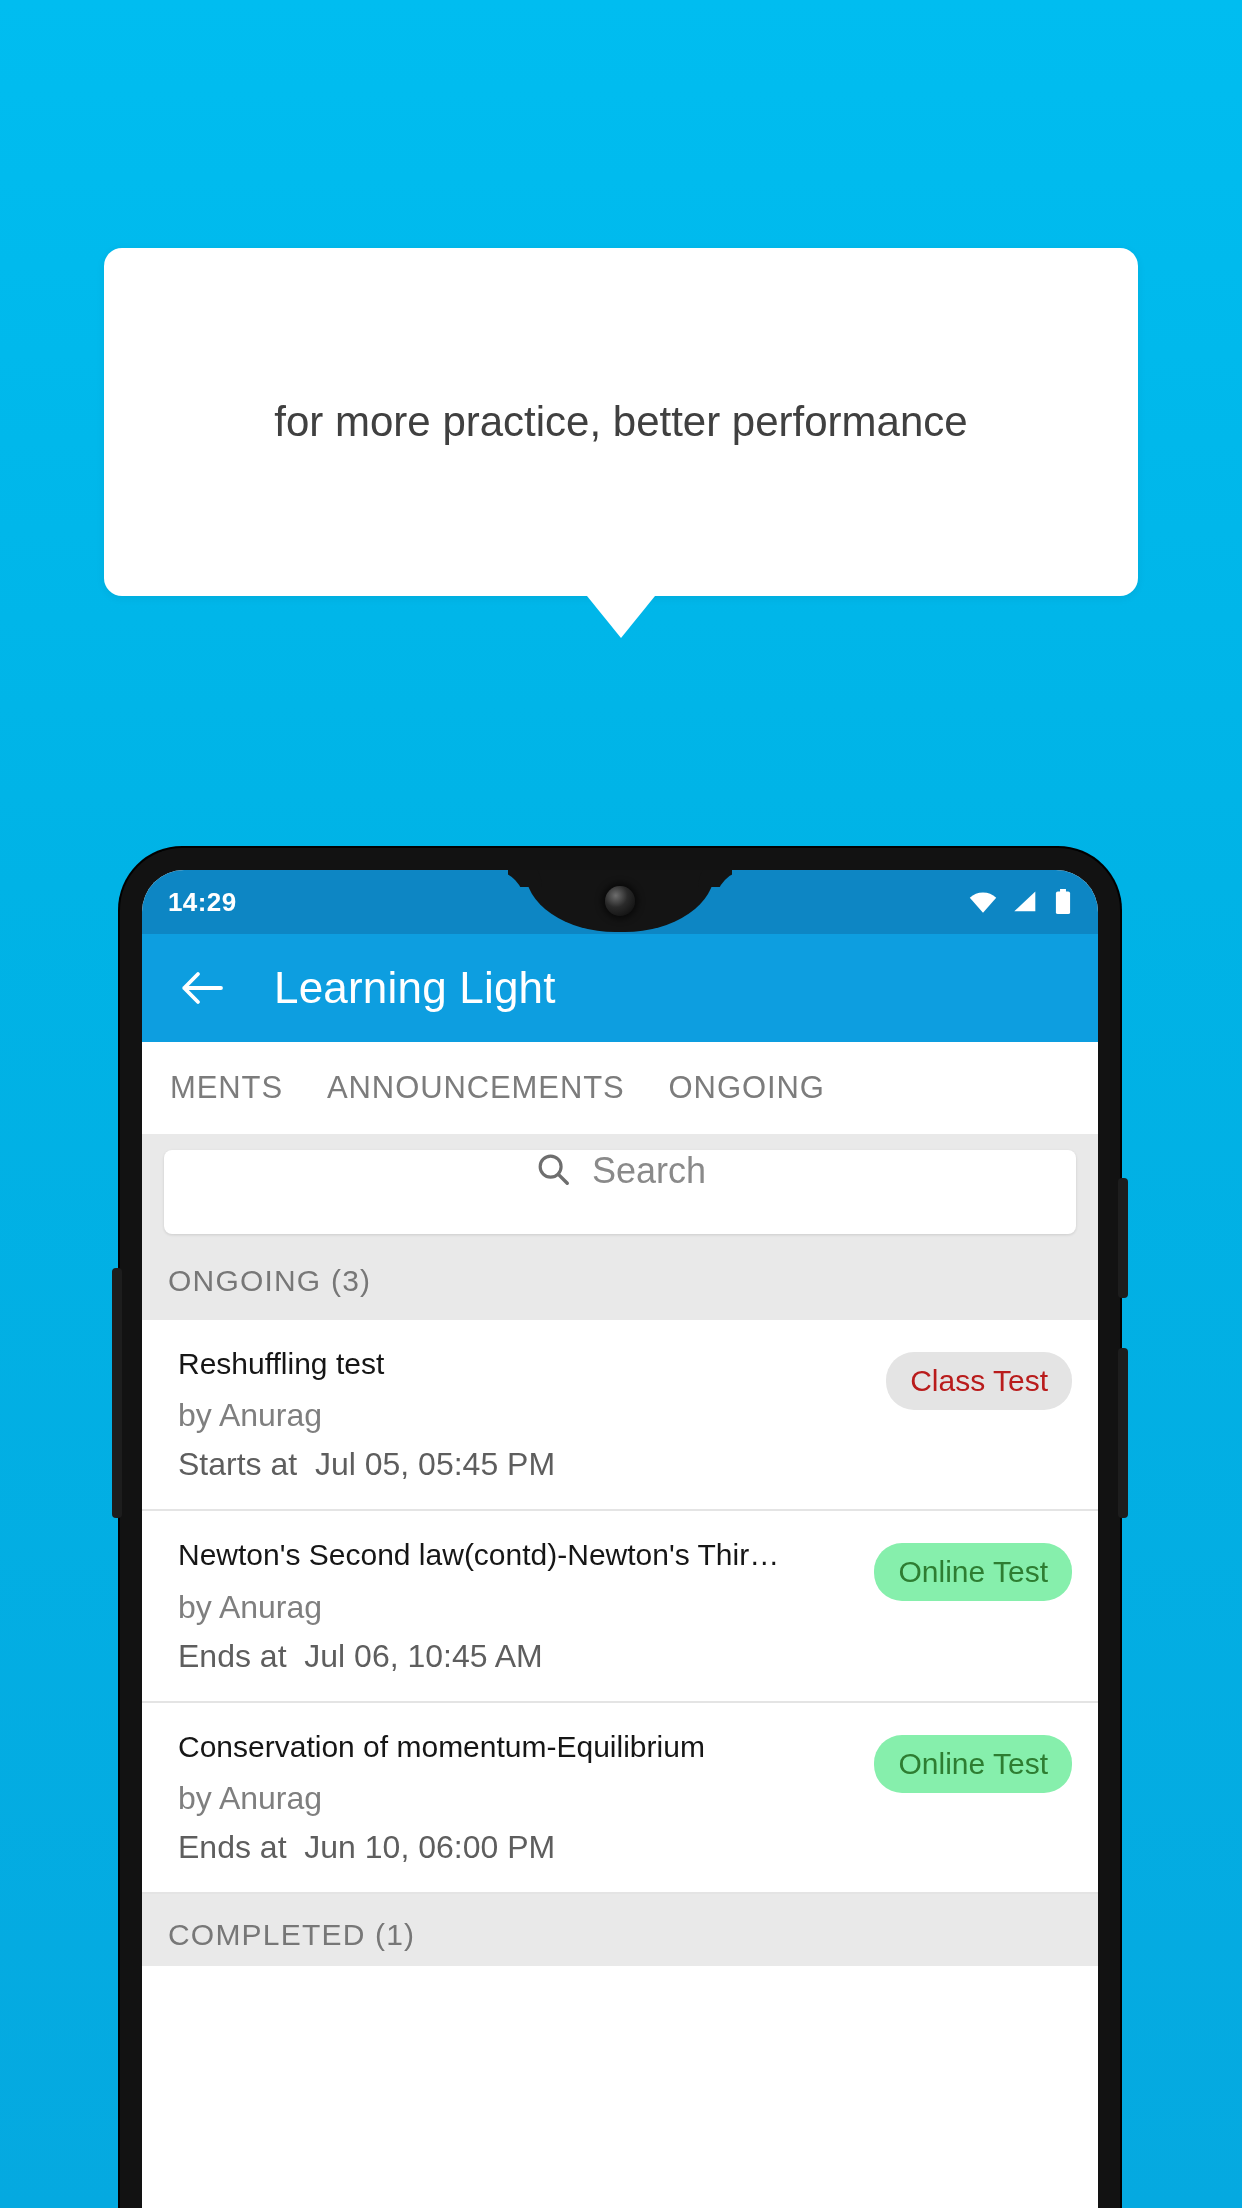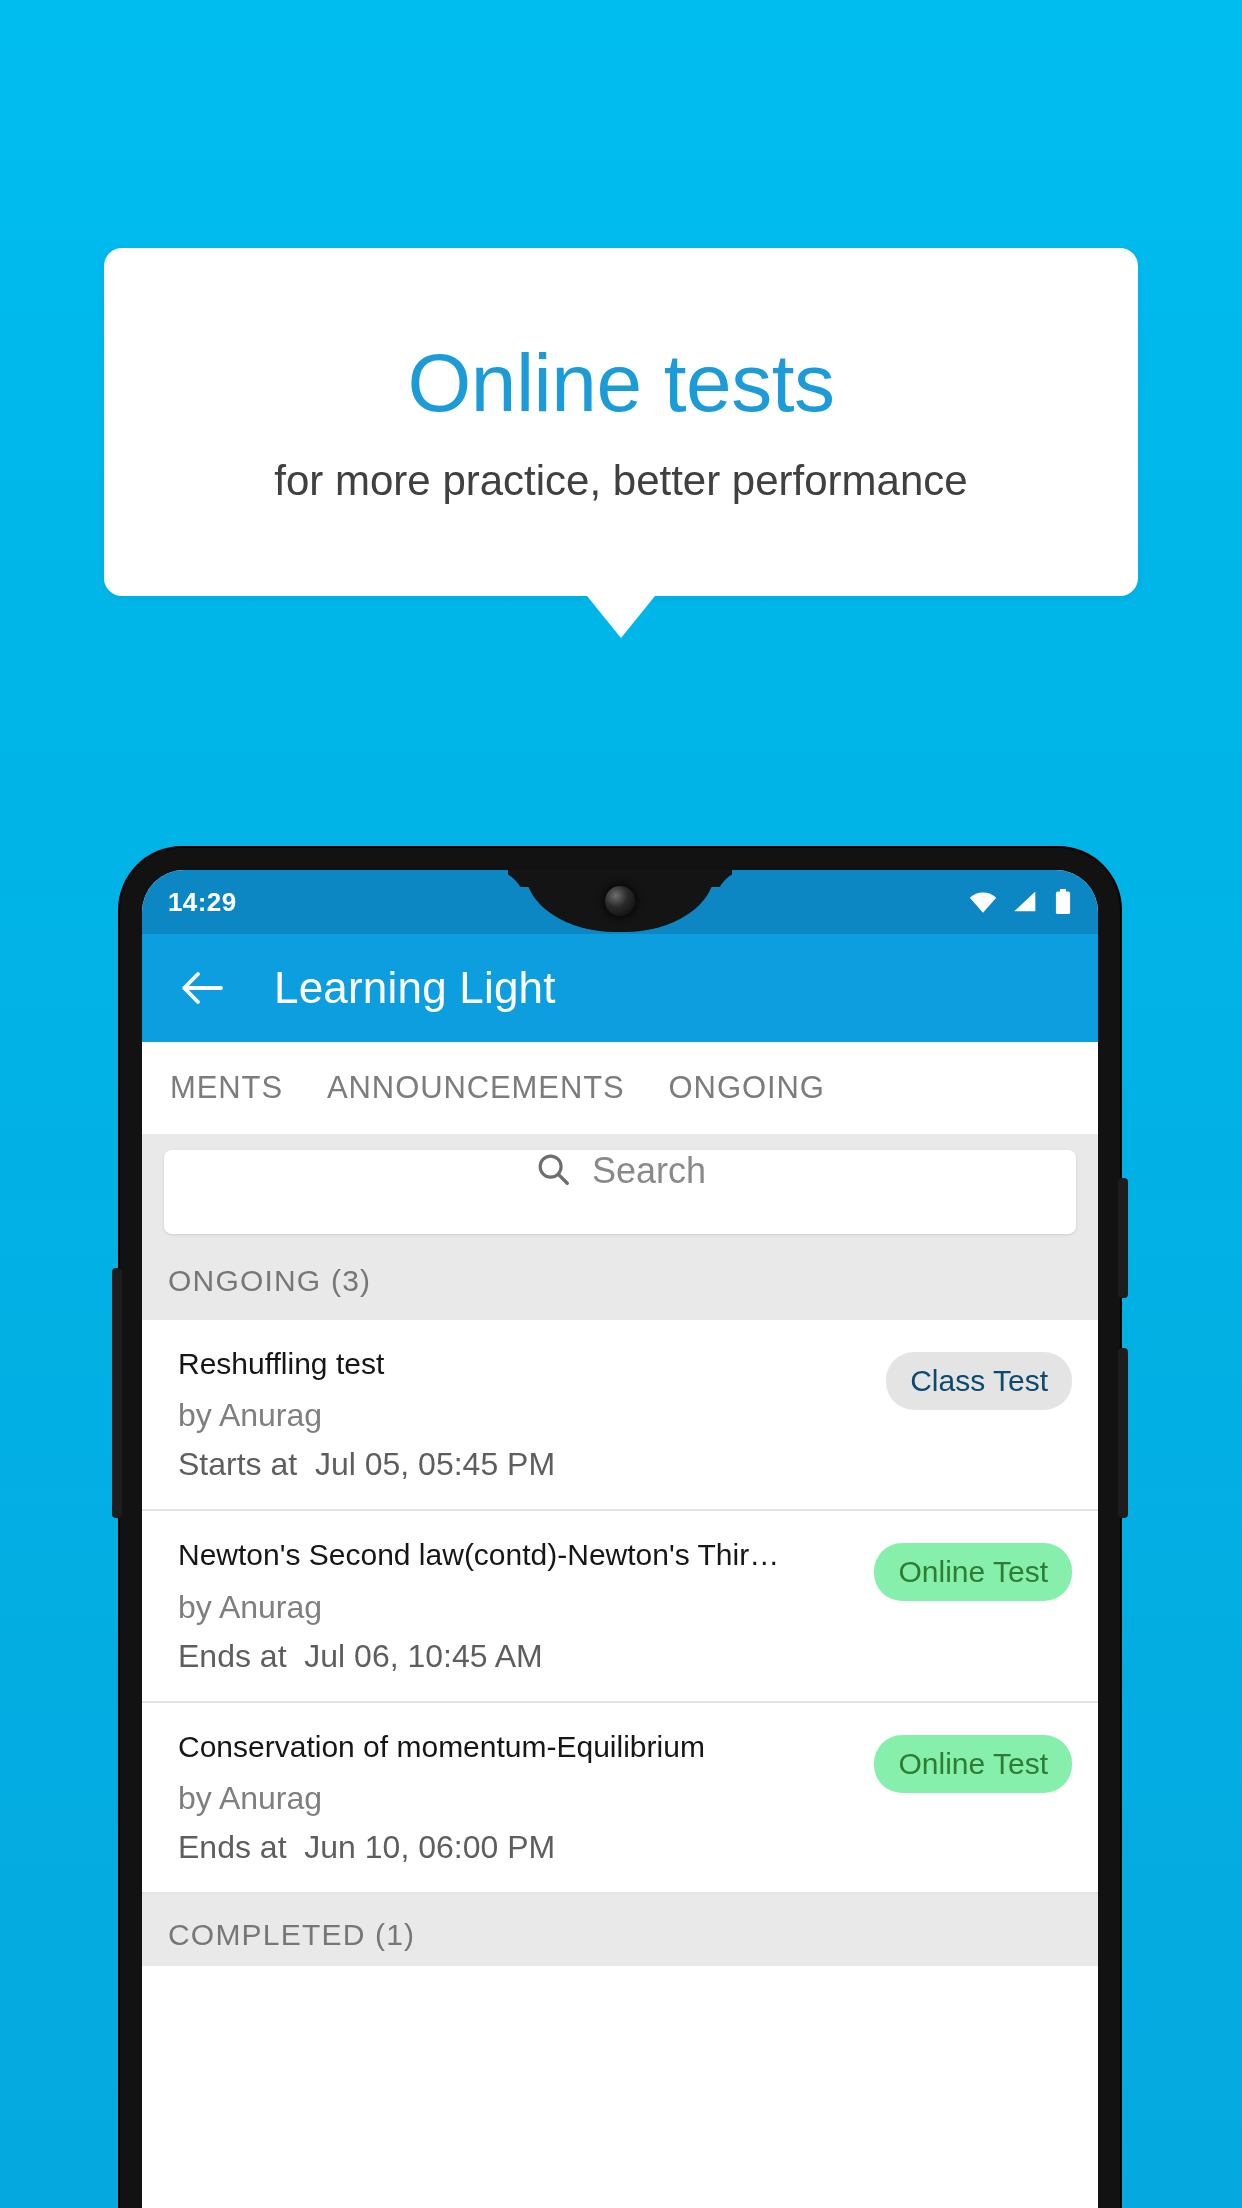--- a/index.html
+++ b/index.html
@@ -268,35 +268,34 @@
     color: #5e5e5e;
   }
   .badge {
     flex: none;
     border-radius: 28px;
     padding: 12px 24px;
     font-size: 30px;
     white-space: nowrap;
     margin-top: 6px;
   }
-  .badge.gray  { background: #e4e4e4; color: #0c4a6e; }
+  .badge.gray  { background: #e4e4e4; color: #b91c1c; }
   .badge.green { background: #86efac; color: #2e7d32; }
 
   .section-head.bottom {
     padding-top: 24px;
     padding-bottom: 14px;
   }
 </style>
 </head>
 <body>
 
 <div class="bg"></div>
 
 <div class="callout">
-  <div class="callout-title">Online tests</div>
   <div class="callout-sub">for more practice, better performance</div>
 </div>
 <div class="callout-tail"></div>
 
 <div class="phone">
   <div class="phone-side-btn btn-right-1"></div>
   <div class="phone-side-btn btn-right-2"></div>
   <div class="phone-side-btn btn-left-1"></div>
 
   <div class="screen">

